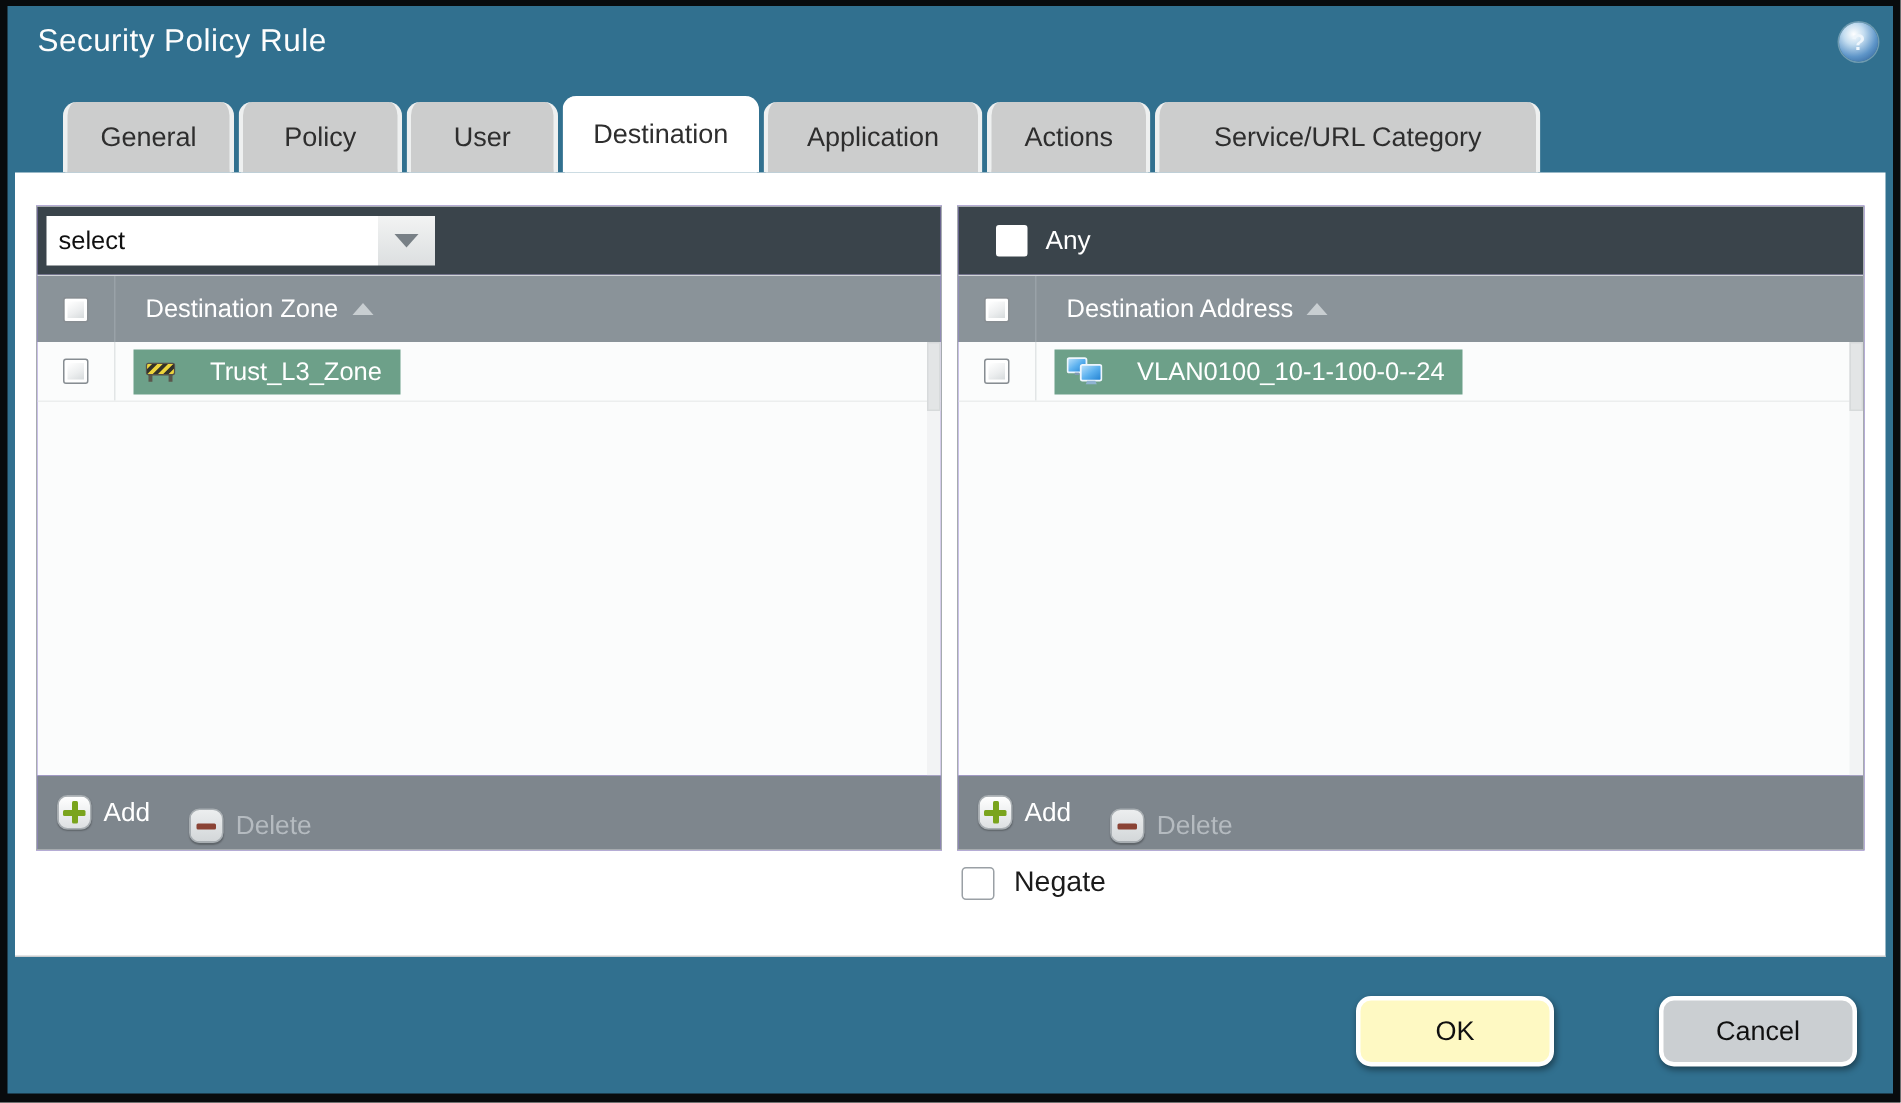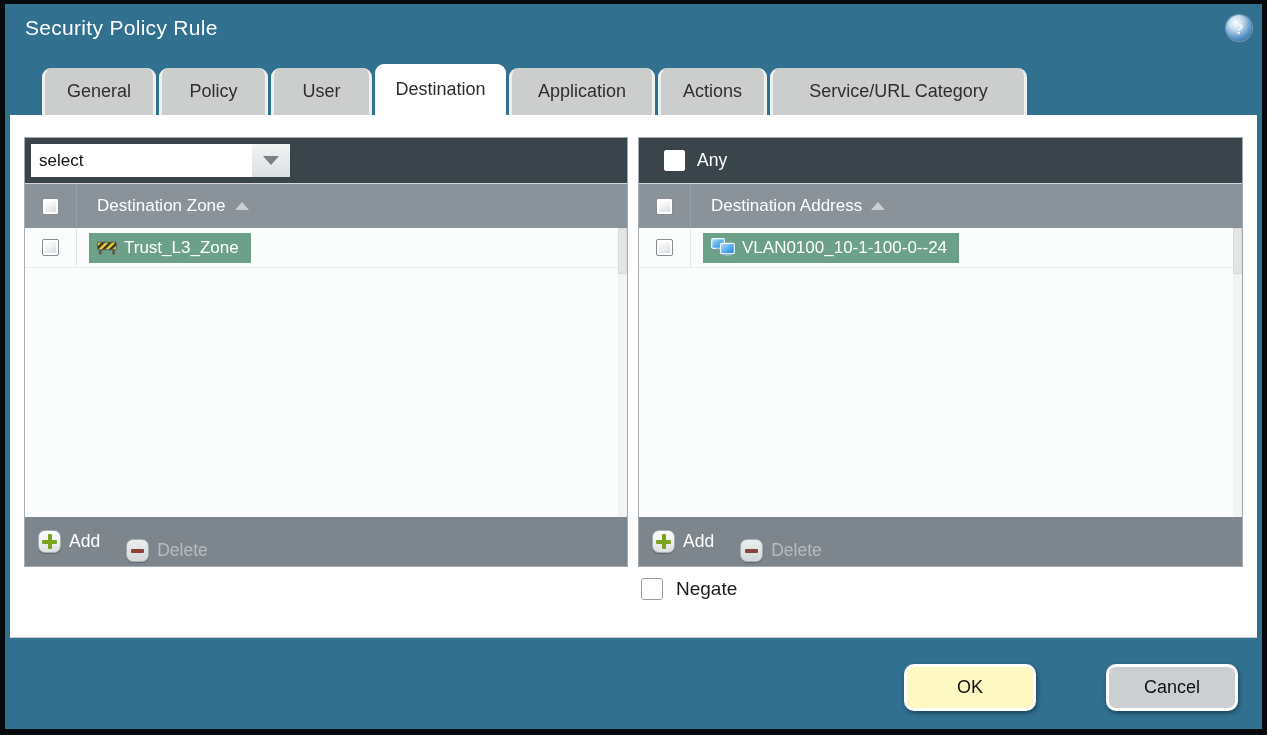--- a/index.html
+++ b/index.html
@@ -51,21 +51,21 @@
                    gap: 9px; cursor: pointer; }
   .sort-asc { width: 0; height: 0; border-left: 7px solid transparent; border-right: 7px solid transparent;
               border-bottom: 8px solid #c8ced1; }
 
   .rowsarea { position: absolute; top: 90px; bottom: 49px; left: 0; right: 0; background: #fbfcfc; overflow: hidden; }
   .scrolltrack { position: absolute; top: 0; right: 0; width: 9px; height: 100%; background: #f2f3f4; cursor: pointer; }
   .scrollthumb { position: absolute; top: 0; right: 0; width: 9px; height: 46px; background: #e3e5e6;
                  border: 1px solid #d7dadb; }
   .trow { height: 40px; display: flex; align-items: center; border-bottom: 1px solid #eceeee; }
   .trow .cbcol { border-right: 1px solid #e2e5e6; align-self: stretch; }
-  .chip { margin-left: 12px; height: 30px; display: inline-flex; align-items: center; gap: 7px;
+  .chip { margin-left: 12px; height: 30px; display: inline-flex; align-items: center; gap: 23px;
           background: #6da089; color: #ffffff; font-size: 17px; padding: 0 12px 0 8px; cursor: pointer; }
 
   .pfooter { position: absolute; bottom: 0; left: 0; right: 0; height: 49px; background: #7e868d;
              display: flex; align-items: center; gap: 26px; padding-left: 13px; }
   .footbtn { display: flex; align-items: center; gap: 8px; font-size: 17.5px; color: #ffffff; cursor: pointer; }
   .footbtn.disabled { color: #b5bbc0; cursor: default; margin-top: 18px; }
   .btn-icon { width: 23px; height: 23px; border-radius: 7px; border: 1px solid #a8aeb2; position: relative;
               background: linear-gradient(180deg,#ffffff,#dde0e2); box-shadow: 0 1px 1px rgba(0,0,0,.25); flex: none; }
   .btn-icon.minus-bg { background: linear-gradient(180deg,#eceeef,#d3d7d9); }
   .plus::before { content: ""; position: absolute; left: 3px; top: 8.5px; width: 15px; height: 4px;

